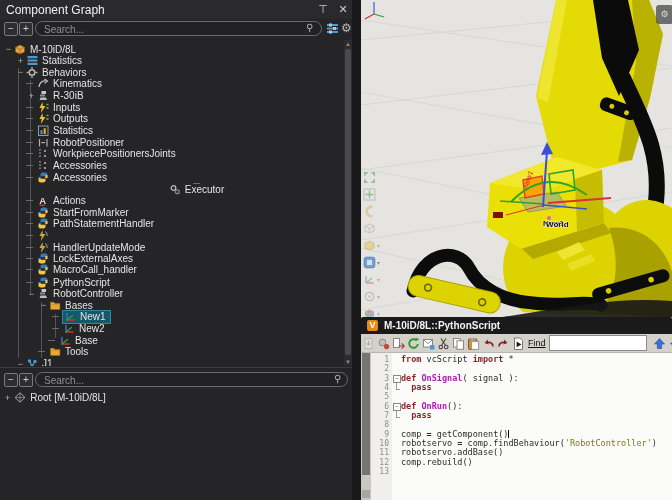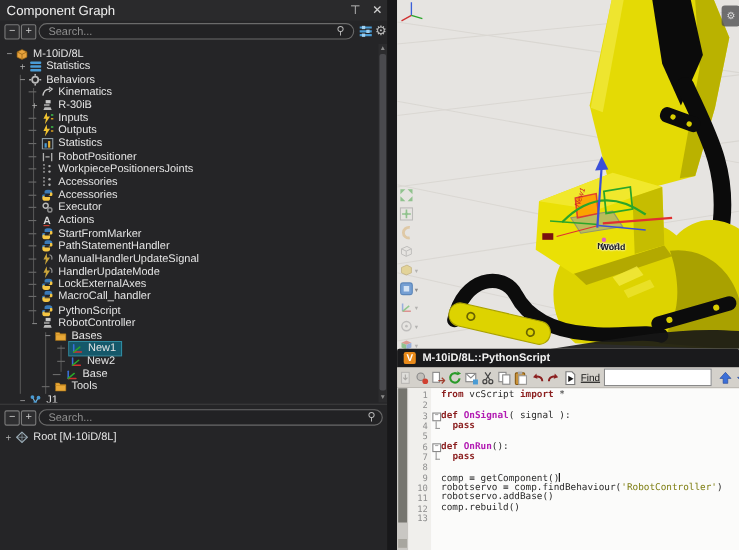--- a/index.html
+++ b/index.html
@@ -276,21 +276,21 @@
           <span class="rowc">
             <span class="ticon">
               <svg width="12" height="11" viewBox="0 0 11 11">
                 <path d="M5.5,0.4 C3.6,0.4 3,1.3 3,2.4 V3.9 H8 V4.8 H1.6 C0.5,4.8 0.5,8 1.6,8 H3 V6.4 C3,5.4 3.7,4.9 4.7,4.9 H8.3 C9.3,4.9 10,4.3 10,3.3 V2.4 C10,1.3 9,0.4 7.5,0.4 Z" fill="#3a7ab8"></path>
                 <path d="M5.5,10.6 C7.4,10.6 8,9.7 8,8.6 V7.1 H3 V6.2 H9.4 C10.5,6.2 10.5,3 9.4,3 H8 V4.6 C8,5.6 7.3,6.1 6.3,6.1 H2.7 C1.7,6.1 1,6.7 1,7.7 V8.6 C1,9.7 2,10.6 3.5,10.6 Z" fill="#f5c542"></path>
               </svg>
             </span>
             <span>Accessories</span>
           </span>
         </div>
-        <div class="trow" style="top: 142.8px; padding-left: 26px;">
+        <div class="trow" style="top: 142.8px; padding-left: 26px; flex-direction: column;">
           <span class="tick"></span>
           <span class="rowc">
             <span class="ticon">
               <svg width="12" height="11" viewBox="0 0 11 11">
                 <circle cx="4" cy="4" r="2.3" fill="none" stroke="#b8b8b8" stroke-width="1.3"></circle>
                 <circle cx="7.8" cy="7.8" r="1.9" fill="none" stroke="#8a8a8a" stroke-width="1.3"></circle>
               </svg>
             </span>
             <span>Executor</span>
           </span>
@@ -333,21 +333,20 @@
         </div>
         <div class="trow" style="top: 189.4px; padding-left: 26px;">
           <span class="tick"></span>
           <span class="rowc">
             <span class="ticon">
               <svg width="12" height="11" viewBox="0 0 11 11">
                 <path d="M5,0 L2,6 H4.3 L3.3,11 L8,4 H5.3 Z" fill="#caa53a"></path>
                 <path d="M7.5,1.5 Q10.5,2.5 9.5,6" fill="none" stroke="#9a9a9a" stroke-width="1"></path>
               </svg>
             </span>
-            <span>ManualHandlerUpdateSignal</span>
           </span>
         </div>
         <div class="trow" style="top: 201.05px; padding-left: 26px;">
           <span class="tick"></span>
           <span class="rowc">
             <span class="ticon">
               <svg width="12" height="11" viewBox="0 0 11 11">
                 <path d="M5,0 L2,6 H4.3 L3.3,11 L8,4 H5.3 Z" fill="#caa53a"></path>
                 <path d="M7.5,1.5 Q10.5,2.5 9.5,6" fill="none" stroke="#9a9a9a" stroke-width="1"></path>
               </svg>

